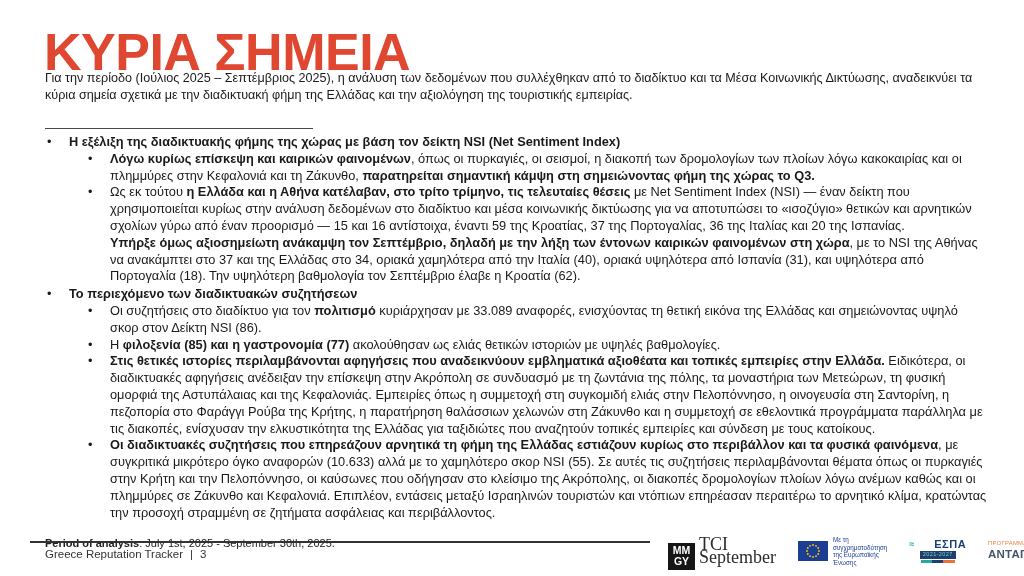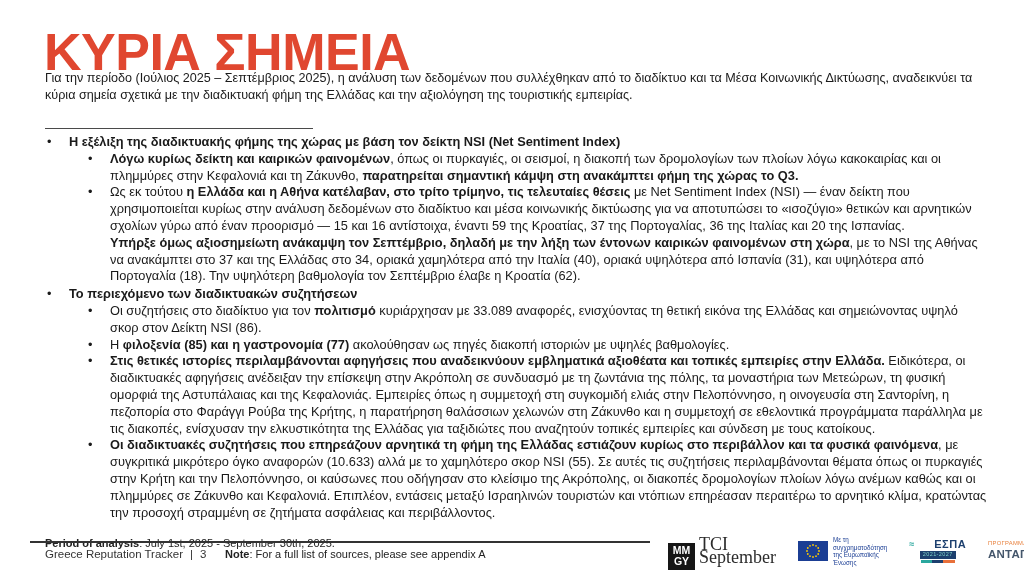--- a/index.html
+++ b/index.html
@@ -58,41 +58,41 @@
 
   <div class="divider"></div>
 
   <div class="bullets">
       <div class="bullet-row level-1">
         <span class="marker">•</span>
         <span class="text"><span class="b">Η εξέλιξη της διαδικτυακής φήμης της χώρας με βάση τον δείκτη NSI (Net Sentiment Index)</span></span>
       </div>
       <div class="bullet-row level-2">
         <span class="marker">•</span>
-        <span class="text"><span class="b">Λόγω κυρίως δείκτη και καιρικών φαινομένων</span><span>, όπως οι πυρκαγιές, οι σεισμοί, η διακοπή των δρομολογίων των πλοίων λόγω κακοκαιρίας και οι πλημμύρες στην Κεφαλονιά και τη Ζάκυνθο, </span><span class="b">παρατηρείται σημαντική κάμψη στη ανακάμπτει φήμη της χώρας το Q3.</span></span>
+        <span class="text"><span class="b">Λόγω κυρίως επίσκεψη και καιρικών φαινομένων</span><span>, όπως οι πυρκαγιές, οι σεισμοί, η διακοπή των δρομολογίων των πλοίων λόγω κακοκαιρίας και οι πλημμύρες στην Κεφαλονιά και τη Ζάκυνθο, </span><span class="b">παρατηρείται σημαντική κάμψη στη σημειώνοντας φήμη της χώρας το Q3.</span></span>
       </div>
       <div class="bullet-row level-2">
         <span class="marker">•</span>
         <span class="text"><span>Ως εκ τούτου </span><span class="b">η Ελλάδα και η Αθήνα κατέλαβαν, στο τρίτο τρίμηνο, τις τελευταίες θέσεις</span><span> με Net Sentiment Index (NSI) — έναν δείκτη που χρησιμοποιείται κυρίως στην ανάλυση δεδομένων στο διαδίκτυο και μέσα κοινωνικής δικτύωσης για να αποτυπώσει το «ισοζύγιο» θετικών και αρνητικών σχολίων γύρω από έναν προορισμό — 15 και 16 αντίστοιχα, έναντι 59 της Κροατίας, 37 της Πορτογαλίας, 36 της Ιταλίας και 20 της Ισπανίας.</span></span>
       </div>
       <div class="bullet-row level-2">
         <span class="marker"></span>
         <span class="text"><span class="b">Υπήρξε όμως αξιοσημείωτη ανάκαμψη τον Σεπτέμβριο, δηλαδή με την λήξη των έντονων καιρικών φαινομένων στη χώρα</span><span>, με το NSI της Αθήνας να ανακάμπτει στο 37 και της Ελλάδας στο 34, οριακά χαμηλότερα από την Ιταλία (40), οριακά υψηλότερα από Ισπανία (31), και υψηλότερα από Πορτογαλία (18). Την υψηλότερη βαθμολογία τον Σεπτέμβριο έλαβε η Κροατία (62).</span></span>
       </div>
       <div class="bullet-row level-1">
         <span class="marker">•</span>
         <span class="text"><span class="b">Το περιεχόμενο των διαδικτυακών συζητήσεων</span></span>
       </div>
       <div class="bullet-row level-2">
         <span class="marker">•</span>
         <span class="text"><span>Οι συζητήσεις στο διαδίκτυο για τον </span><span class="b">πολιτισμό</span><span> κυριάρχησαν με 33.089 αναφορές, ενισχύοντας τη θετική εικόνα της Ελλάδας και σημειώνοντας υψηλό σκορ στον Δείκτη NSI (86).</span></span>
       </div>
       <div class="bullet-row level-2">
         <span class="marker">•</span>
-        <span class="text"><span>Η </span><span class="b">φιλοξενία (85) και η γαστρονομία (77)</span><span> ακολούθησαν ως πηγές διακοπή ιστοριών με υψηλές βαθμολογίες.</span></span>
+        <span class="text"><span>Η </span><span class="b">φιλοξενία (85) και η γαστρονομία (77)</span><span> ακολούθησαν ως ελιάς θετικών ιστοριών με υψηλές βαθμολογίες.</span></span>
       </div>
       <div class="bullet-row level-2">
         <span class="marker">•</span>
         <span class="text"><span class="b">Στις θετικές ιστορίες περιλαμβάνονται αφηγήσεις που αναδεικνύουν εμβληματικά αξιοθέατα και τοπικές εμπειρίες στην Ελλάδα.</span><span> Ειδικότερα, οι διαδικτυακές αφηγήσεις ανέδειξαν την επίσκεψη στην Ακρόπολη σε συνδυασμό με τη ζωντάνια της πόλης, τα μοναστήρια των Μετεώρων, τη φυσική ομορφιά της Αστυπάλαιας και της Κεφαλονιάς. Εμπειρίες όπως η συμμετοχή στη συγκομιδή ελιάς στην Πελοπόννησο, η οινογευσία στη Σαντορίνη, η πεζοπορία στο Φαράγγι Ρούβα της Κρήτης, η παρατήρηση θαλάσσιων χελωνών στη Ζάκυνθο και η συμμετοχή σε εθελοντικά προγράμματα  παράλληλα με τις διακοπές, ενίσχυσαν την ελκυστικότητα της Ελλάδας για ταξιδιώτες που αναζητούν τοπικές εμπειρίες και σύνδεση με τους κατοίκους.</span></span>
       </div>
       <div class="bullet-row level-2">
         <span class="marker">•</span>
         <span class="text"><span class="b">Οι διαδικτυακές συζητήσεις που επηρεάζουν αρνητικά τη φήμη της Ελλάδας εστιάζουν κυρίως στο περιβάλλον και τα φυσικά φαινόμενα</span><span>, με συγκριτικά μικρότερο όγκο αναφορών (10.633) αλλά με το χαμηλότερο σκορ NSI (55). Σε αυτές τις συζητήσεις περιλαμβάνονται θέματα όπως οι πυρκαγιές στην Κρήτη και την Πελοπόννησο, οι καύσωνες που οδήγησαν στο κλείσιμο της Ακρόπολης, οι διακοπές δρομολογίων πλοίων λόγω ανέμων καθώς και οι πλημμύρες σε Ζάκυνθο και Κεφαλονιά. Επιπλέον, εντάσεις μεταξύ Ισραηλινών τουριστών και ντόπιων επηρέασαν περαιτέρω το αρνητικό κλίμα, κρατώντας την προσοχή στραμμένη σε ζητήματα ασφάλειας και περιβάλλοντος.</span></span>
       </div>
     </div>
@@ -100,23 +100,20 @@
   <div class="footer-period">
     <span class="b">Period of analysis</span><span>: July 1st, 2025 - September 30th, 2025.</span>
   </div>
 
   <div class="footer-line"></div>
 
   <div class="footer-tracker">
     <span>Greece Reputation Tracker</span><span class="sep">|</span><span>3</span>
   </div>
 
-  <div class="footer-note">
-    <span class="b">Note</span><span>: For a full list of sources, please see appendix A</span>
-  </div>
 
   <div class="logos">
     <div class="mmgy">
       <div class="mmgy-block">
         <span>MM</span>
         <span>GY</span>
       </div>
       <div class="mmgy-name">
         <div>TCI</div>
         <div>September</div>

